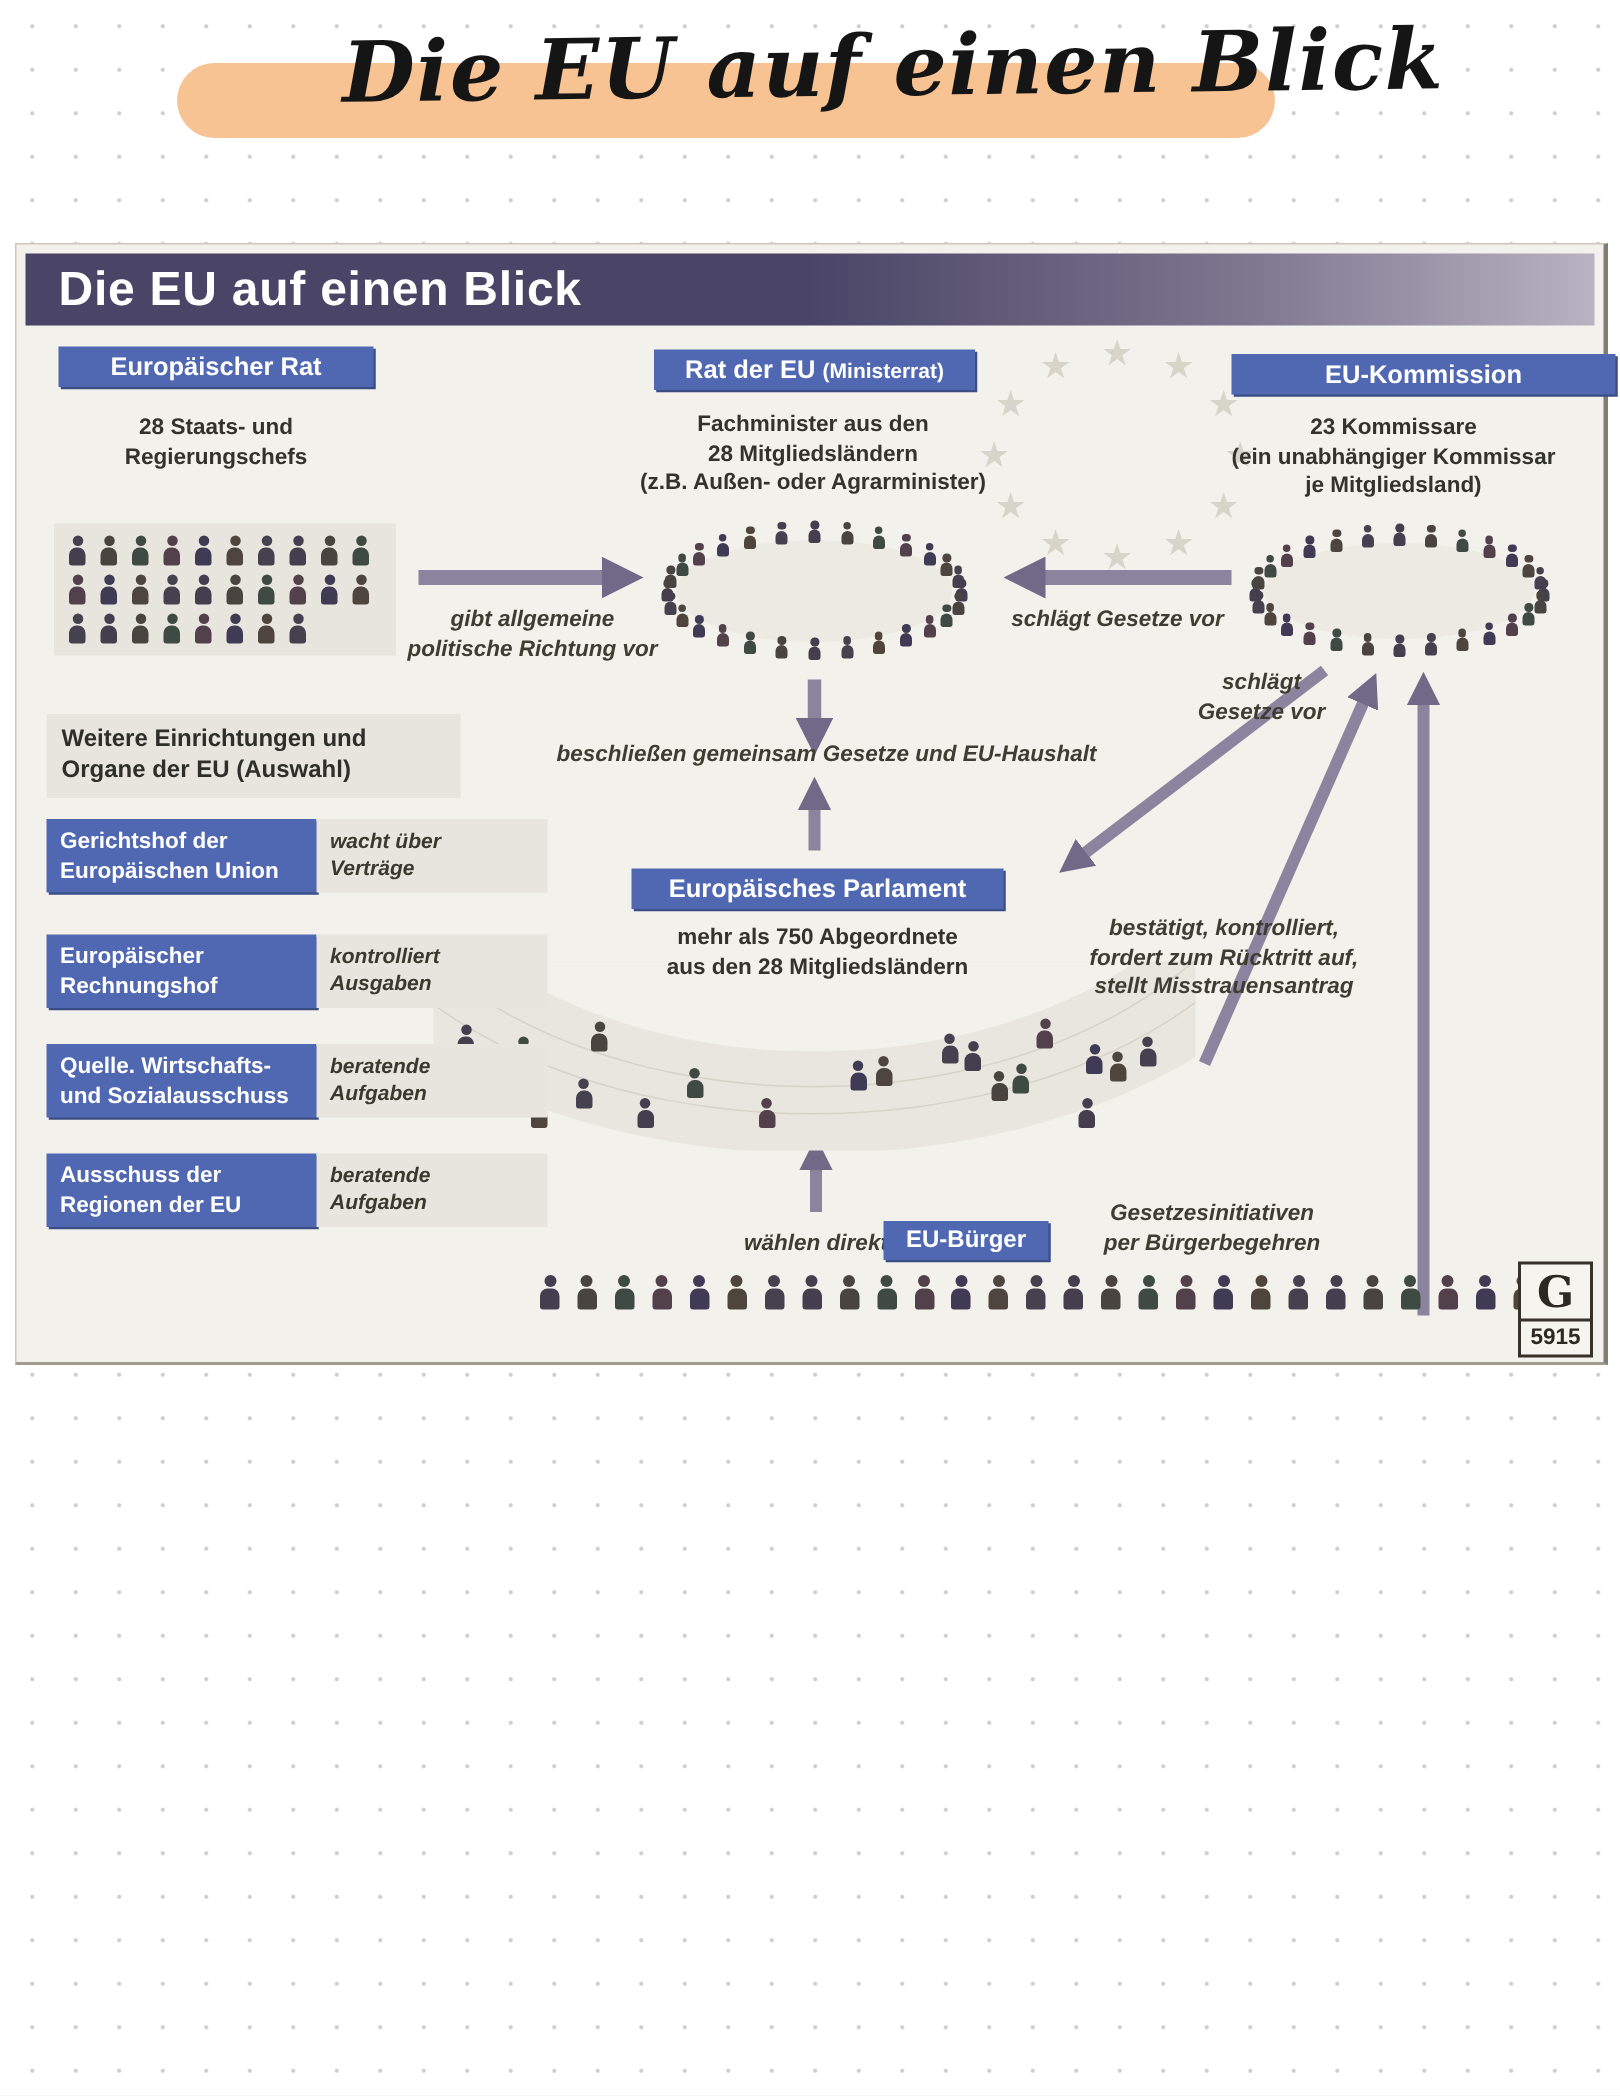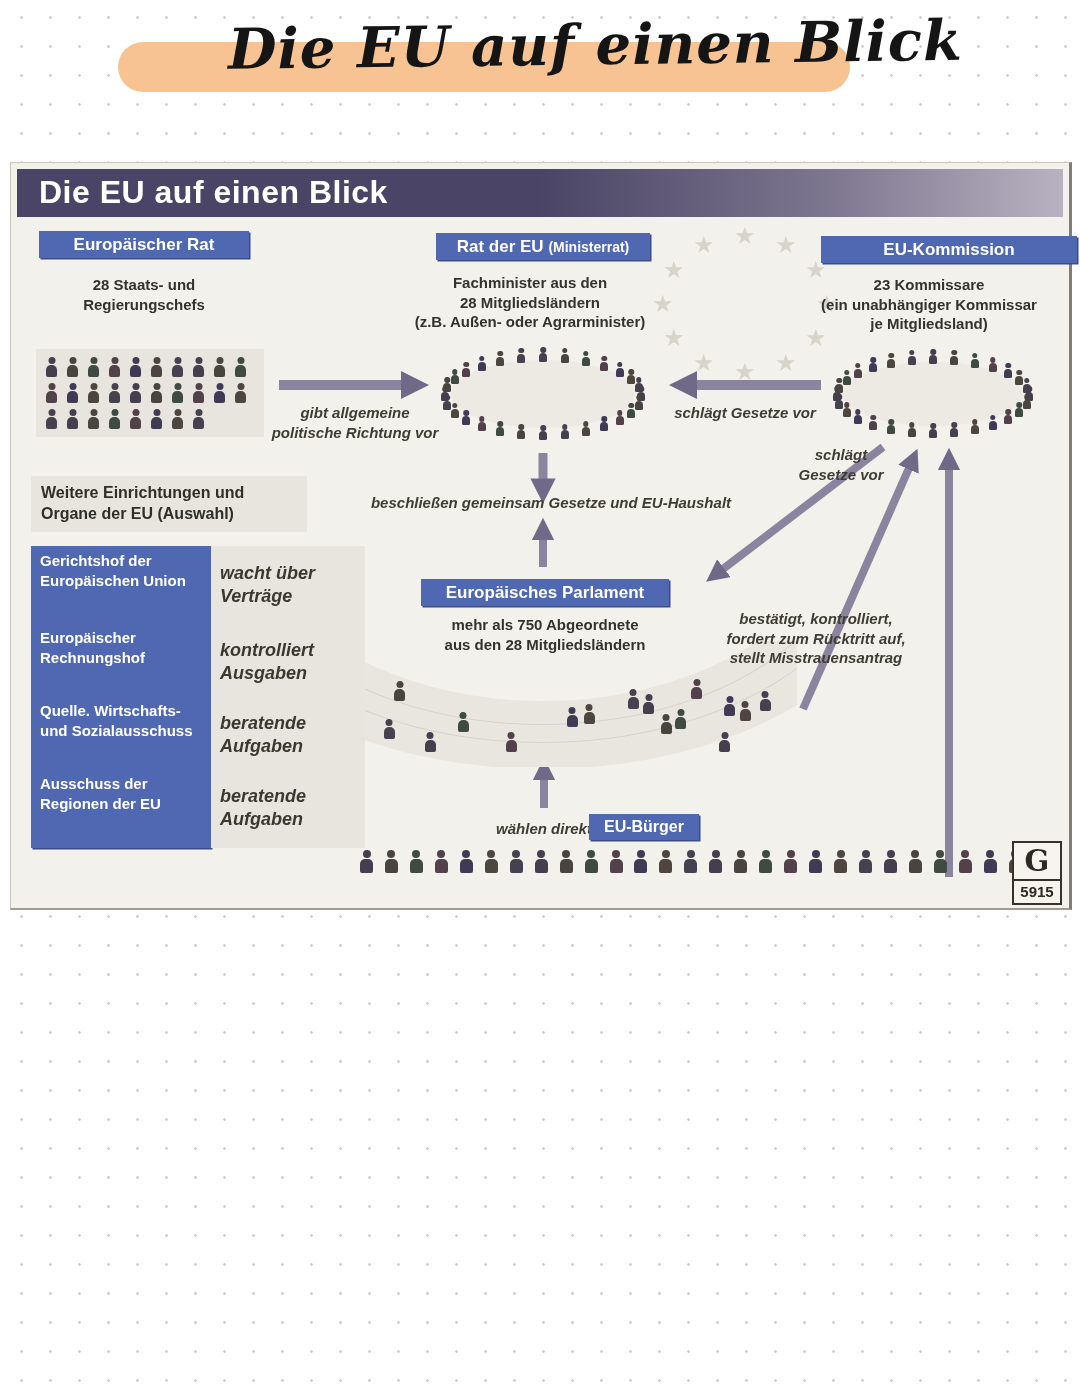--- a/index.html
+++ b/index.html
@@ -36,21 +36,21 @@
   #tagEC{left:28px;top:68px;width:210px}
   #tagRat{left:425px;top:70px;width:214px}
   #tagKom{left:810px;top:73px;width:256px}
   #tagParl{left:410px;top:416px;width:248px}
   #tagCit{left:578px;top:651px;width:110px;font-size:16px}
 
   
   .desc{position:absolute;font-weight:bold;color:#33332e;font-size:15px;line-height:1.3;
     text-align:center;white-space:pre-line;z-index:5}
   #dEC{left:38px;top:112px;width:190px}
-  #dRat{left:376px;top:110px;width:286px}
+  #dRat{left:388px;top:110px;width:286px}
   #dKom{left:792px;top:112px;width:252px}
   #dParl{left:404px;top:452px;width:260px}
 
   
   .note{position:absolute;font-style:italic;font-weight:bold;color:#3e3d33;font-size:15px;line-height:1.3;
     text-align:center;white-space:pre-line;z-index:5}
   #nGuidance{left:246px;top:240px;width:196px}
   #nPropC{left:650px;top:240px;width:168px}
   #nPropP{left:768px;top:282px;width:124px}
   #nJoint{left:338px;top:330px;width:404px}
@@ -93,22 +93,22 @@
   .person.lg::before{width:8px;height:8px}
   .person.lg::after{top:9px}
   .person.abs{position:absolute}
 
   
   #others-head{position:absolute;left:20px;top:313px;width:276px;background:#e8e5de;padding:7px 10px;
     font-weight:bold;font-size:16px;line-height:1.3;color:#2e2e2a;white-space:pre-line;z-index:5}
   .orow{position:absolute;left:20px;width:334px;display:flex;align-items:stretch;z-index:5}
   .orow .obox{width:180px;background:#5068b2;color:#fff;font-weight:bold;font-size:15px;line-height:1.3;
     padding:5px 9px;white-space:pre-line;box-shadow:1.5px 1.5px 0 #3a4d85}
-  .orow .orole{flex:1;background:#e8e5de;font-style:italic;font-weight:bold;font-size:18px;line-height:1.3;
-    color:#3a392e;padding:16px 9px;white-space:pre-line}
+  .orow .orole{flex:1;background:#e8e5de;font-style:italic;font-weight:bold;font-size:14px;line-height:1.3;
+    color:#3a392e;padding:5px 9px;white-space:pre-line}
   #row0{top:383px}#row1{top:460px}#row2{top:533px}#row3{top:606px}#row4{top:676px}
 
   
   #arrows{position:absolute;left:0;top:0;z-index:2}
 
   
   #foot{position:absolute;left:378px;top:729px;width:632px;display:flex;gap:26px;
     font-size:13.5px;color:#242420;z-index:5;white-space:nowrap}
   #foot .cp{font-weight:bold}
   #globus{position:absolute;right:7px;bottom:3px;width:50px;border:2px solid #363129;background:#f6f4ee;
@@ -281,20 +281,22 @@
   <div id="nGuidance" class="note">gibt allgemeine
 politische Richtung vor</div>
   <div id="nPropC" class="note">schlägt Gesetze vor</div>
   <div id="nPropP" class="note">schlägt
 Gesetze vor</div>
   <div id="nJoint" class="note">beschließen gemeinsam Gesetze und EU-Haushalt</div>
   <div id="nControl" class="note">bestätigt, kontrolliert,
 fordert zum Rücktritt auf,
 stellt Misstrauensantrag</div>
   <div id="nElect" class="note">wählen direkt</div>
+  <div id="nInit" class="note">Gesetzesinitiativen
+per Bürgerbegehren</div>
 
   <div id="tagParl" class="tag">Europäisches Parlament</div>
   <div id="dParl" class="desc">mehr als 750 Abgeordnete
 aus den 28 Mitgliedsländern</div>
   <div id="hemi">
     <div class="band"></div>
     <div class="arc a1"></div>
     <div class="arc a2"></div>
     <div class="carve"></div>
   <div class="person abs" style="--pc: #443e4f; left: 15.24px; top: 41.58px;"></div>

